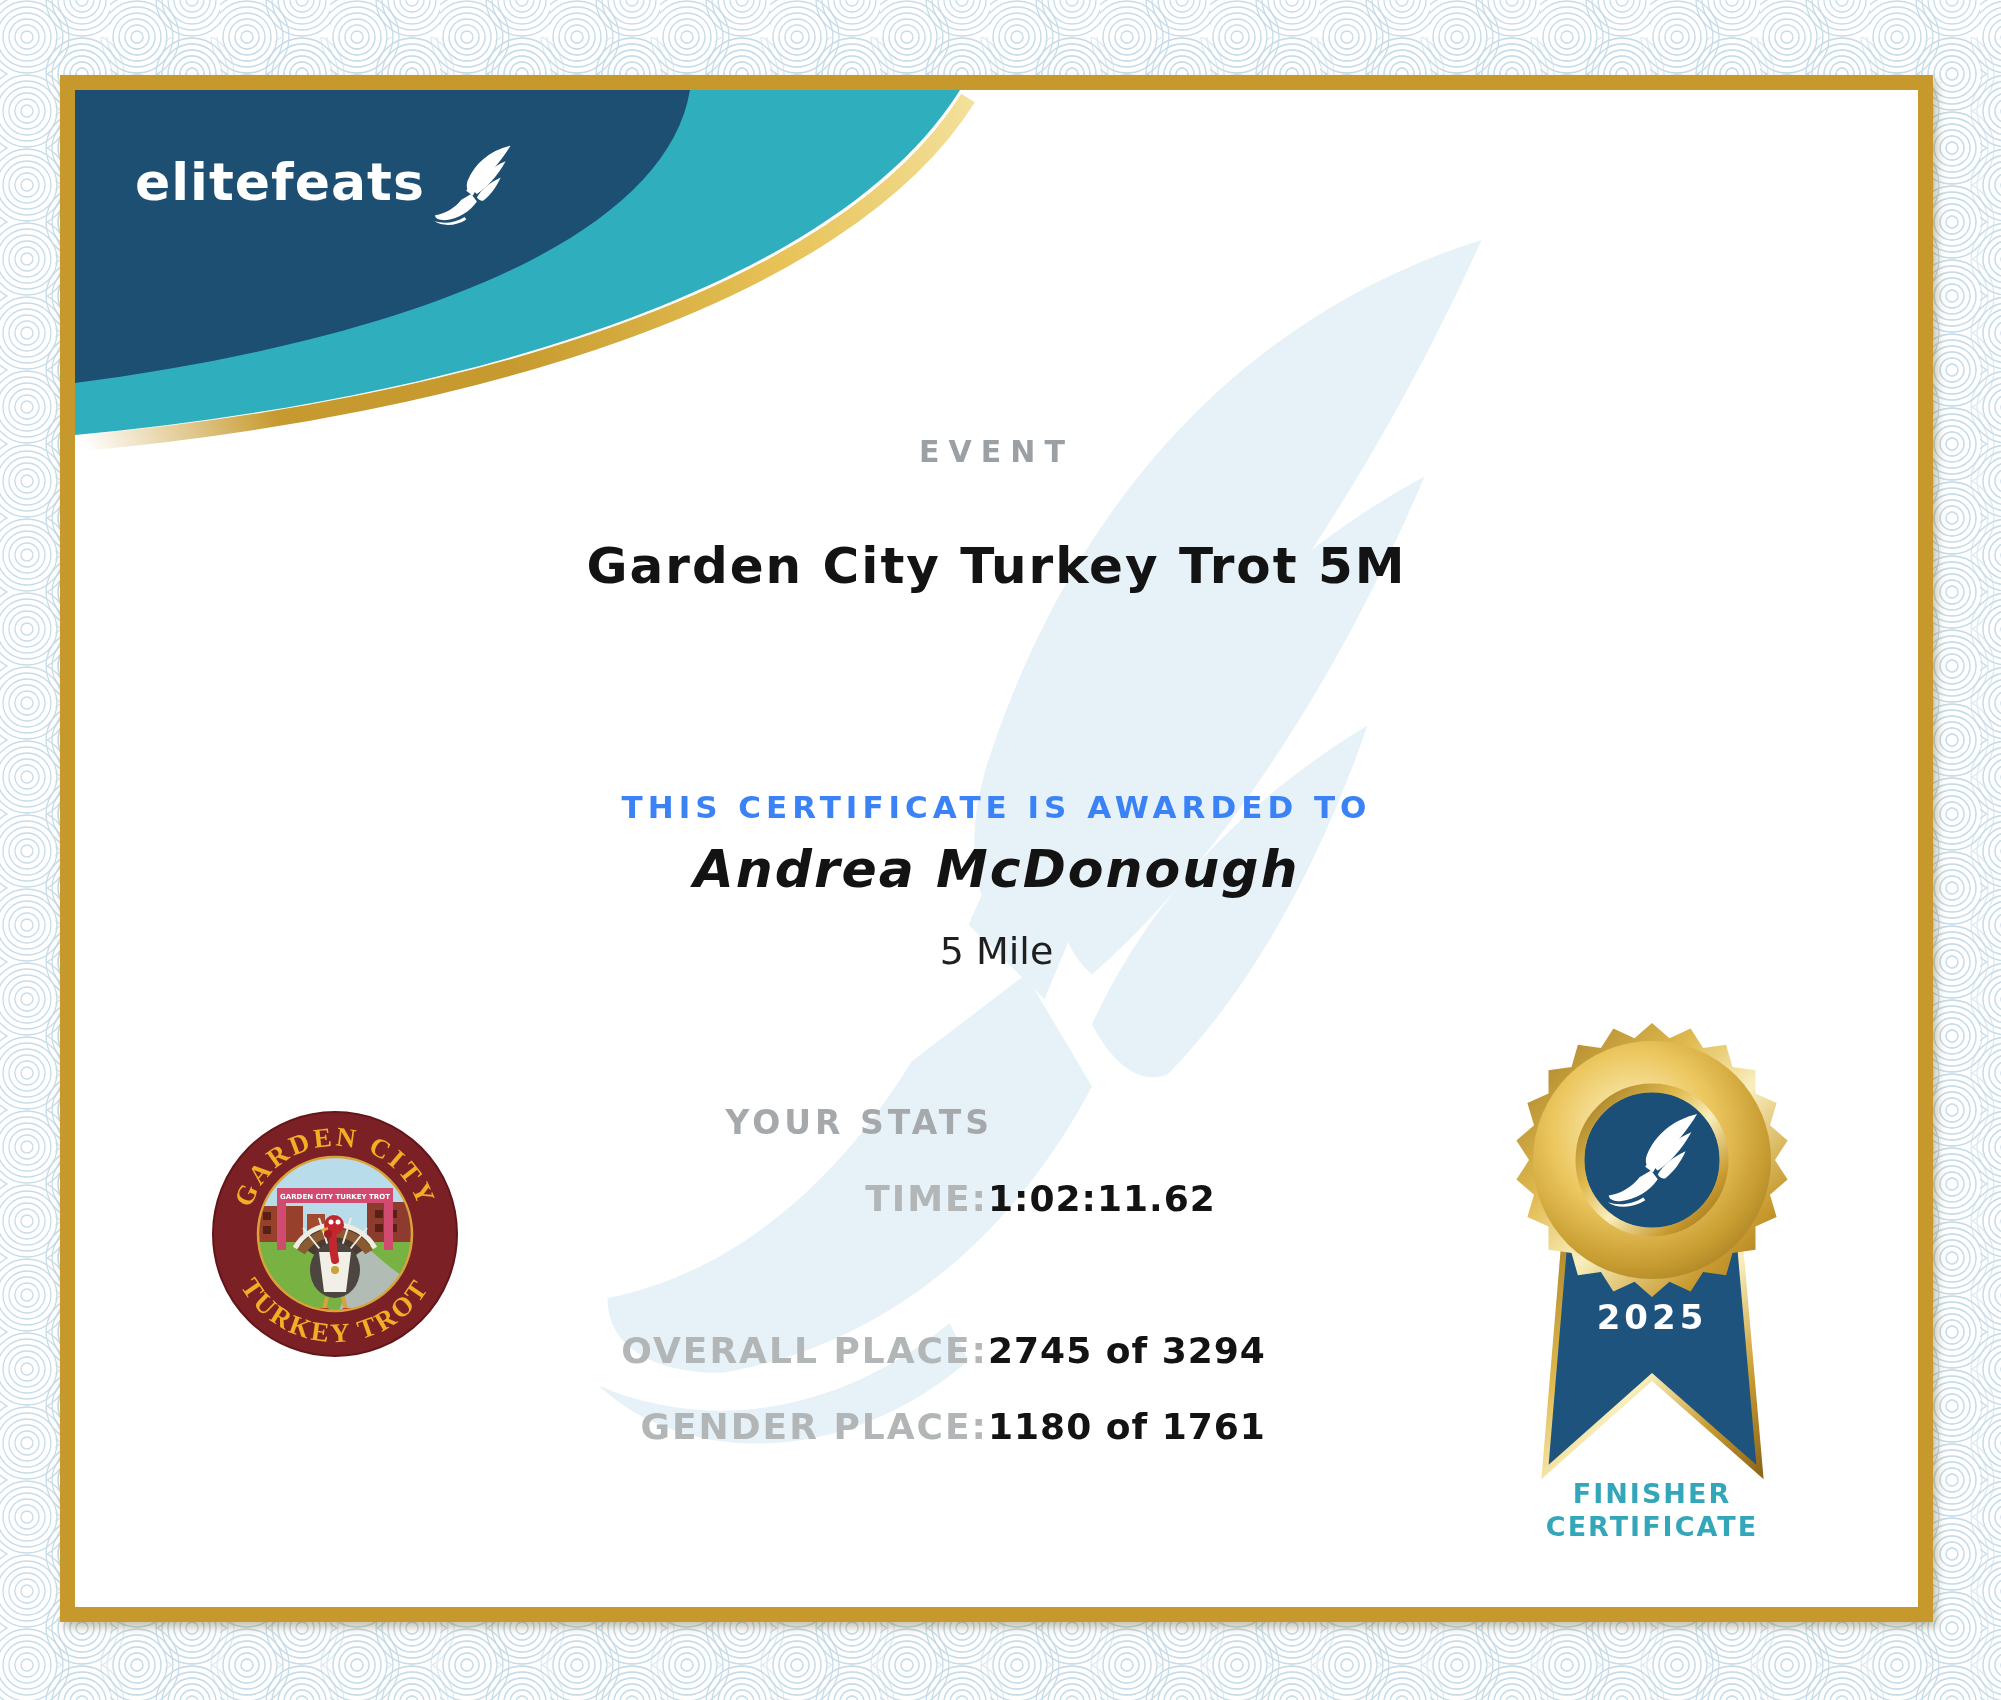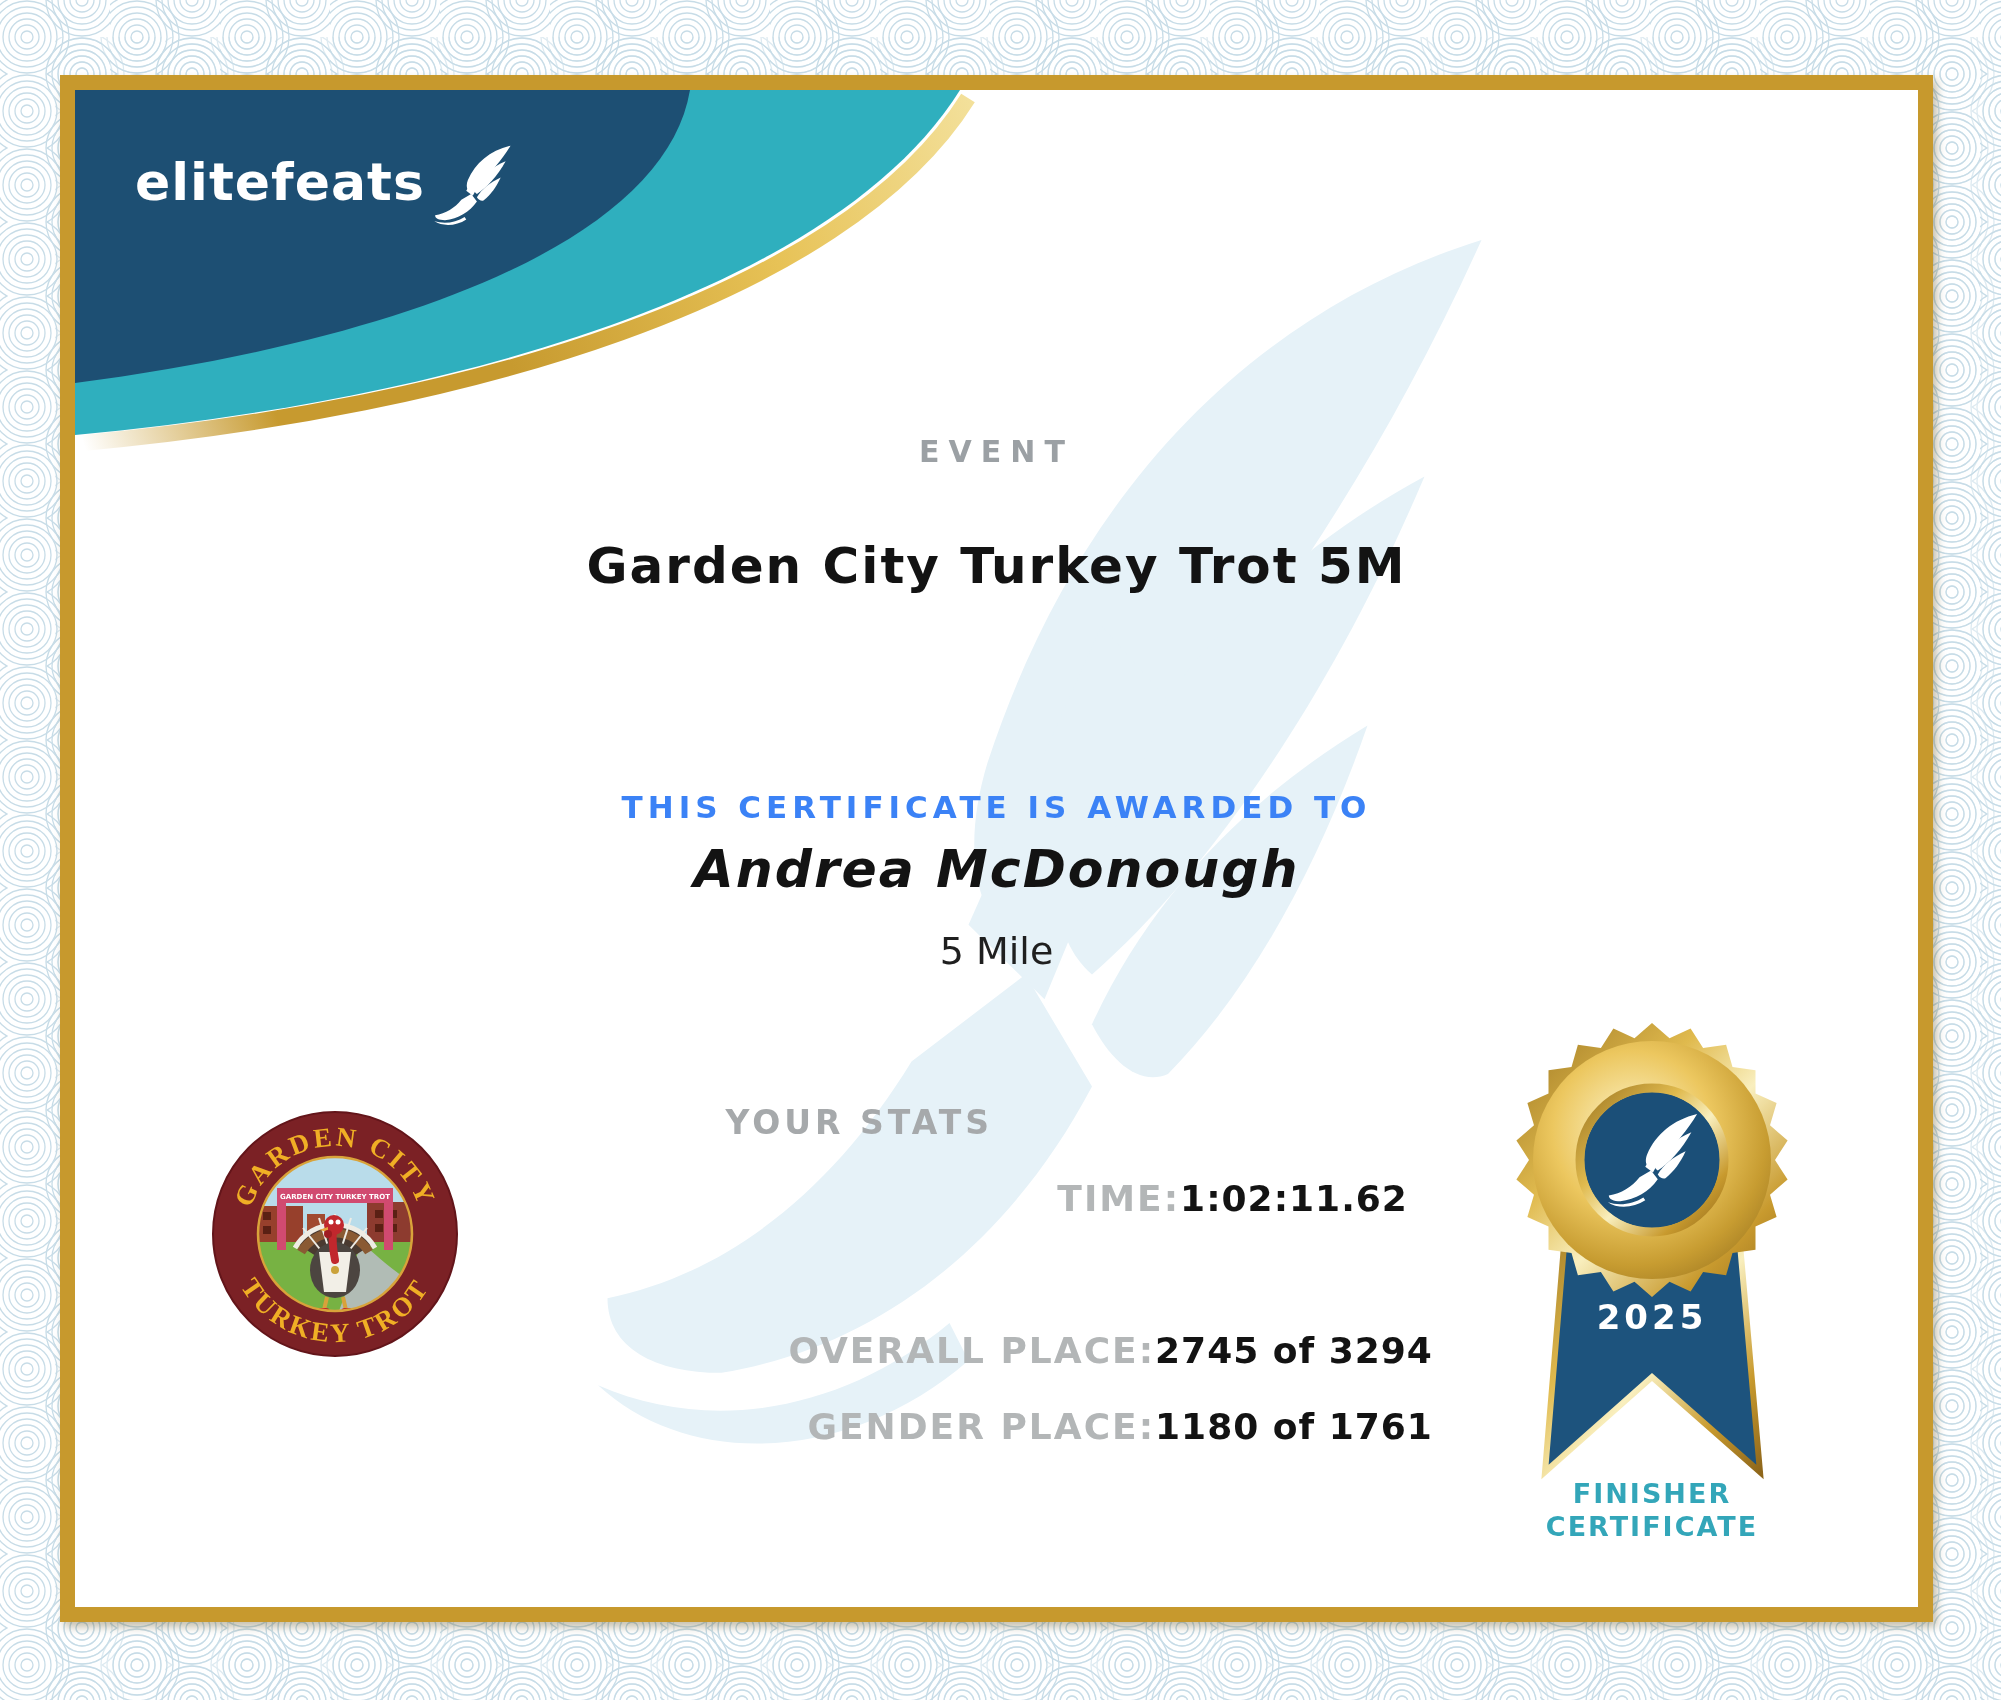--- a/index.html
+++ b/index.html
@@ -14,21 +14,21 @@
   .layer{z-index:2;}
   
   .ccol{left:60px;width:1873px;text-align:center;}
   .event-label{top:434px;font-size:30px;font-weight:700;letter-spacing:9px;color:#9ba0a4;}
   .event-name{top:509px;font-size:50px;font-weight:800;letter-spacing:2px;color:#131313;margin-top:28px;}
   .awarded{top:789px;font-size:31px;font-weight:700;letter-spacing:5px;color:#3b82f6;}
   .recipient{top:839px;font-size:52px;font-weight:800;letter-spacing:2px;color:#131313;font-style:italic;}
   .distance{top:929px;font-size:38px;font-weight:400;color:#1f1f1f;}
   .stats-heading{left:300px;width:693px;top:1103px;text-align:right;
                  font-size:33px;font-weight:700;letter-spacing:4px;color:#a6a9ab;}
-  .stat-row{left:300px;width:1300px;height:44px;display:flex;align-items:center;justify-content:center;}
+  .stat-row{left:300px;width:1300px;height:44px;display:flex;align-items:center;}
   .stat-label{display:inline-block;width:688px;text-align:right;
               font-size:36px;font-weight:600;letter-spacing:2px;color:#b3b6b7;}
   .stat-value{font-size:36px;font-weight:800;letter-spacing:1px;color:#131313;white-space:nowrap;}
   
   #brand{left:135px;top:156px;display:flex;align-items:flex-start;z-index:3;}
   #brand .brand-text{font-size:52px;font-weight:700;color:#ffffff;letter-spacing:1px;line-height:1;}
   #brand svg{margin-left:6px;margin-top:-12px;}
   
   #finisher-caption{left:1502px;top:1477px;width:300px;text-align:center;
         color:#33a6b9;font-size:27px;font-weight:800;letter-spacing:2px;line-height:33px;}

